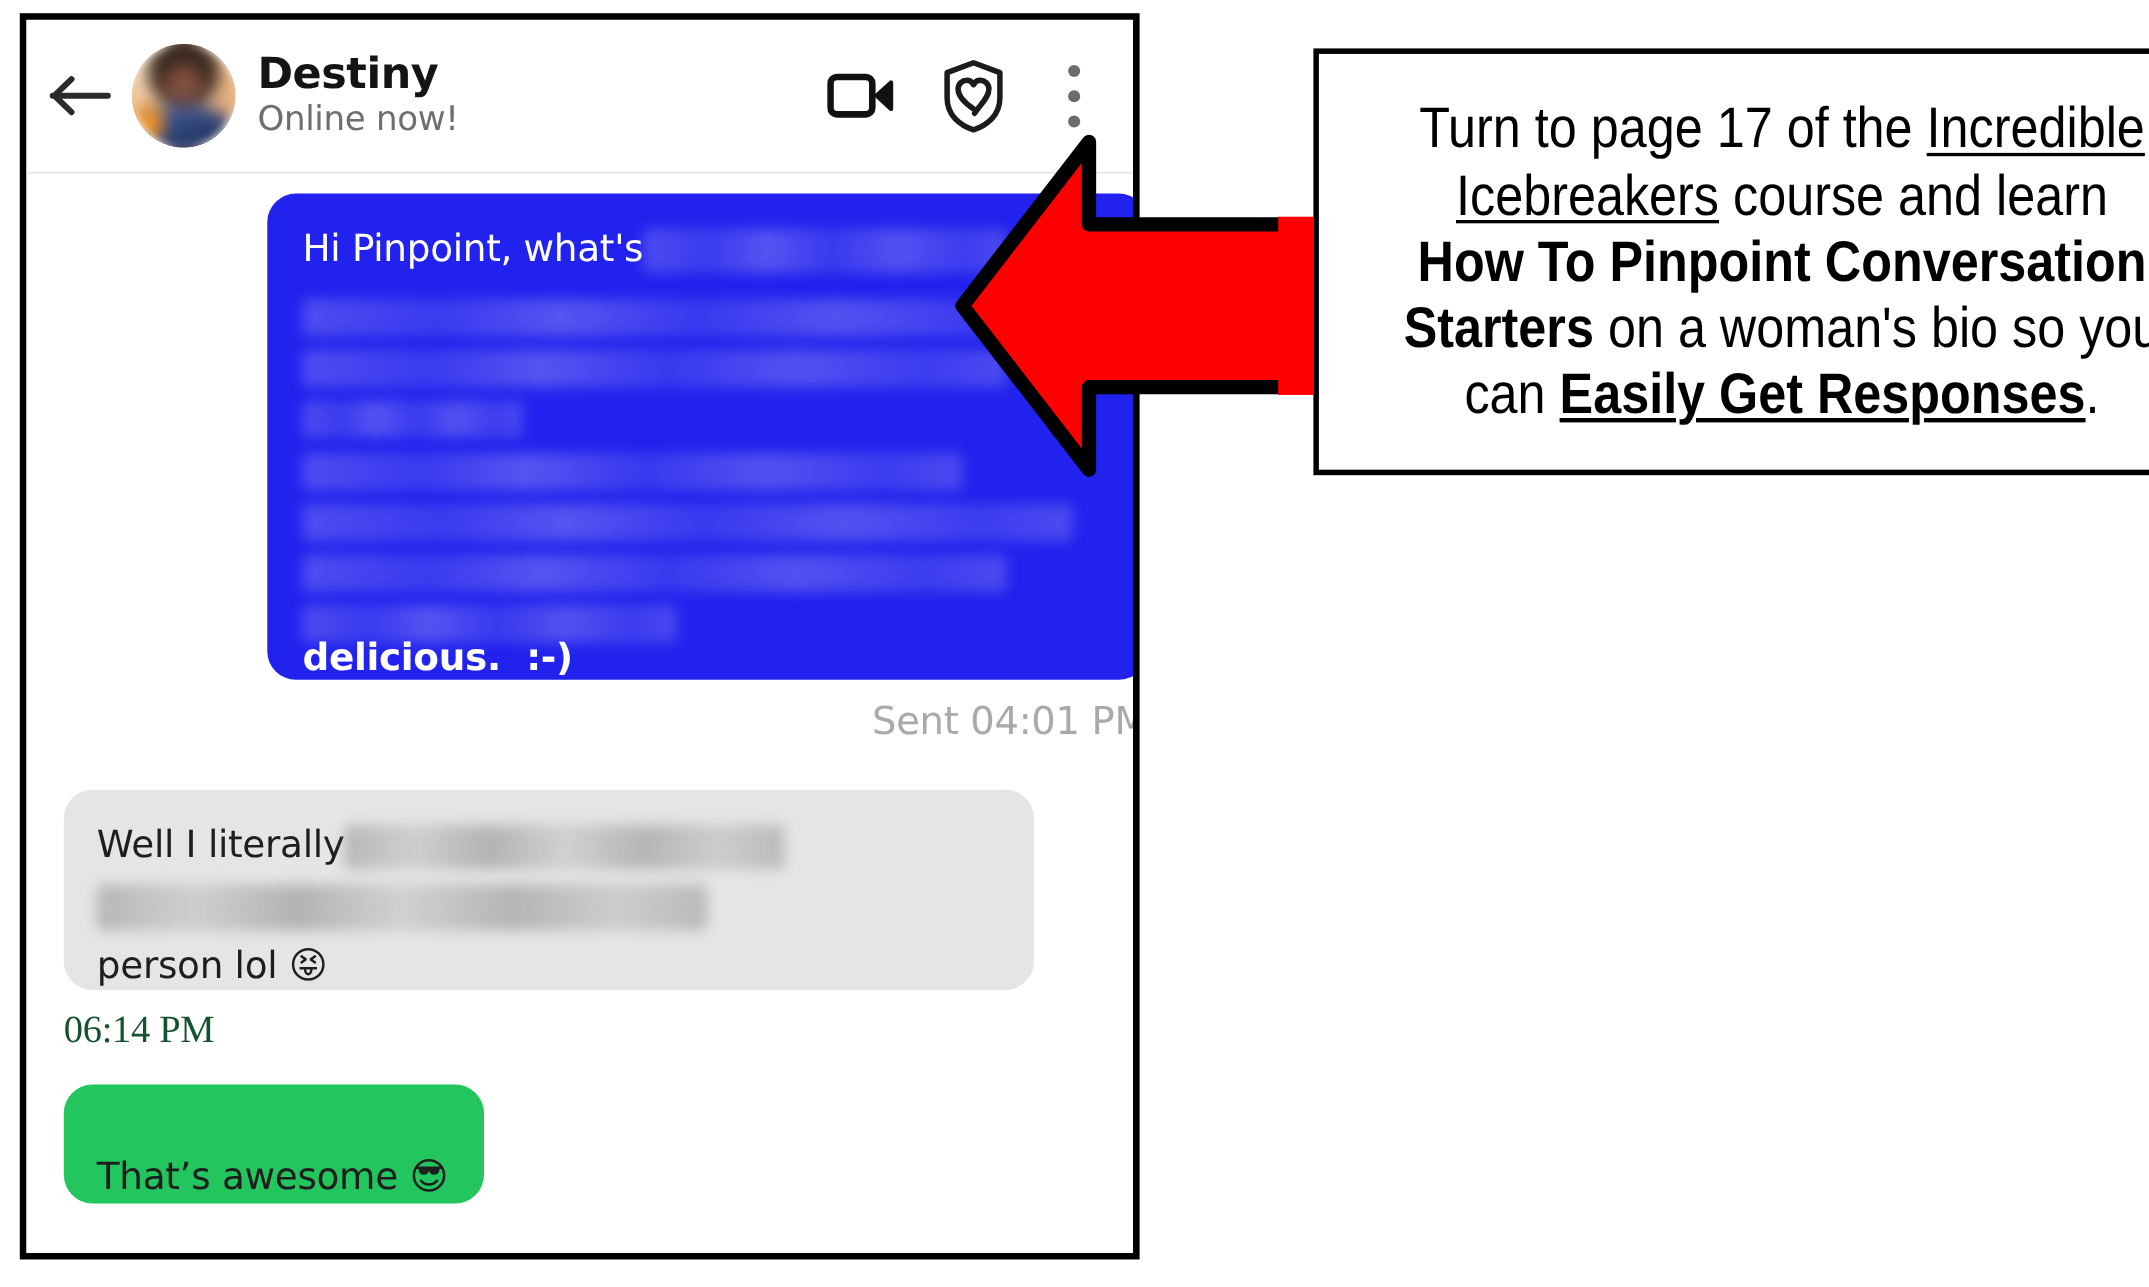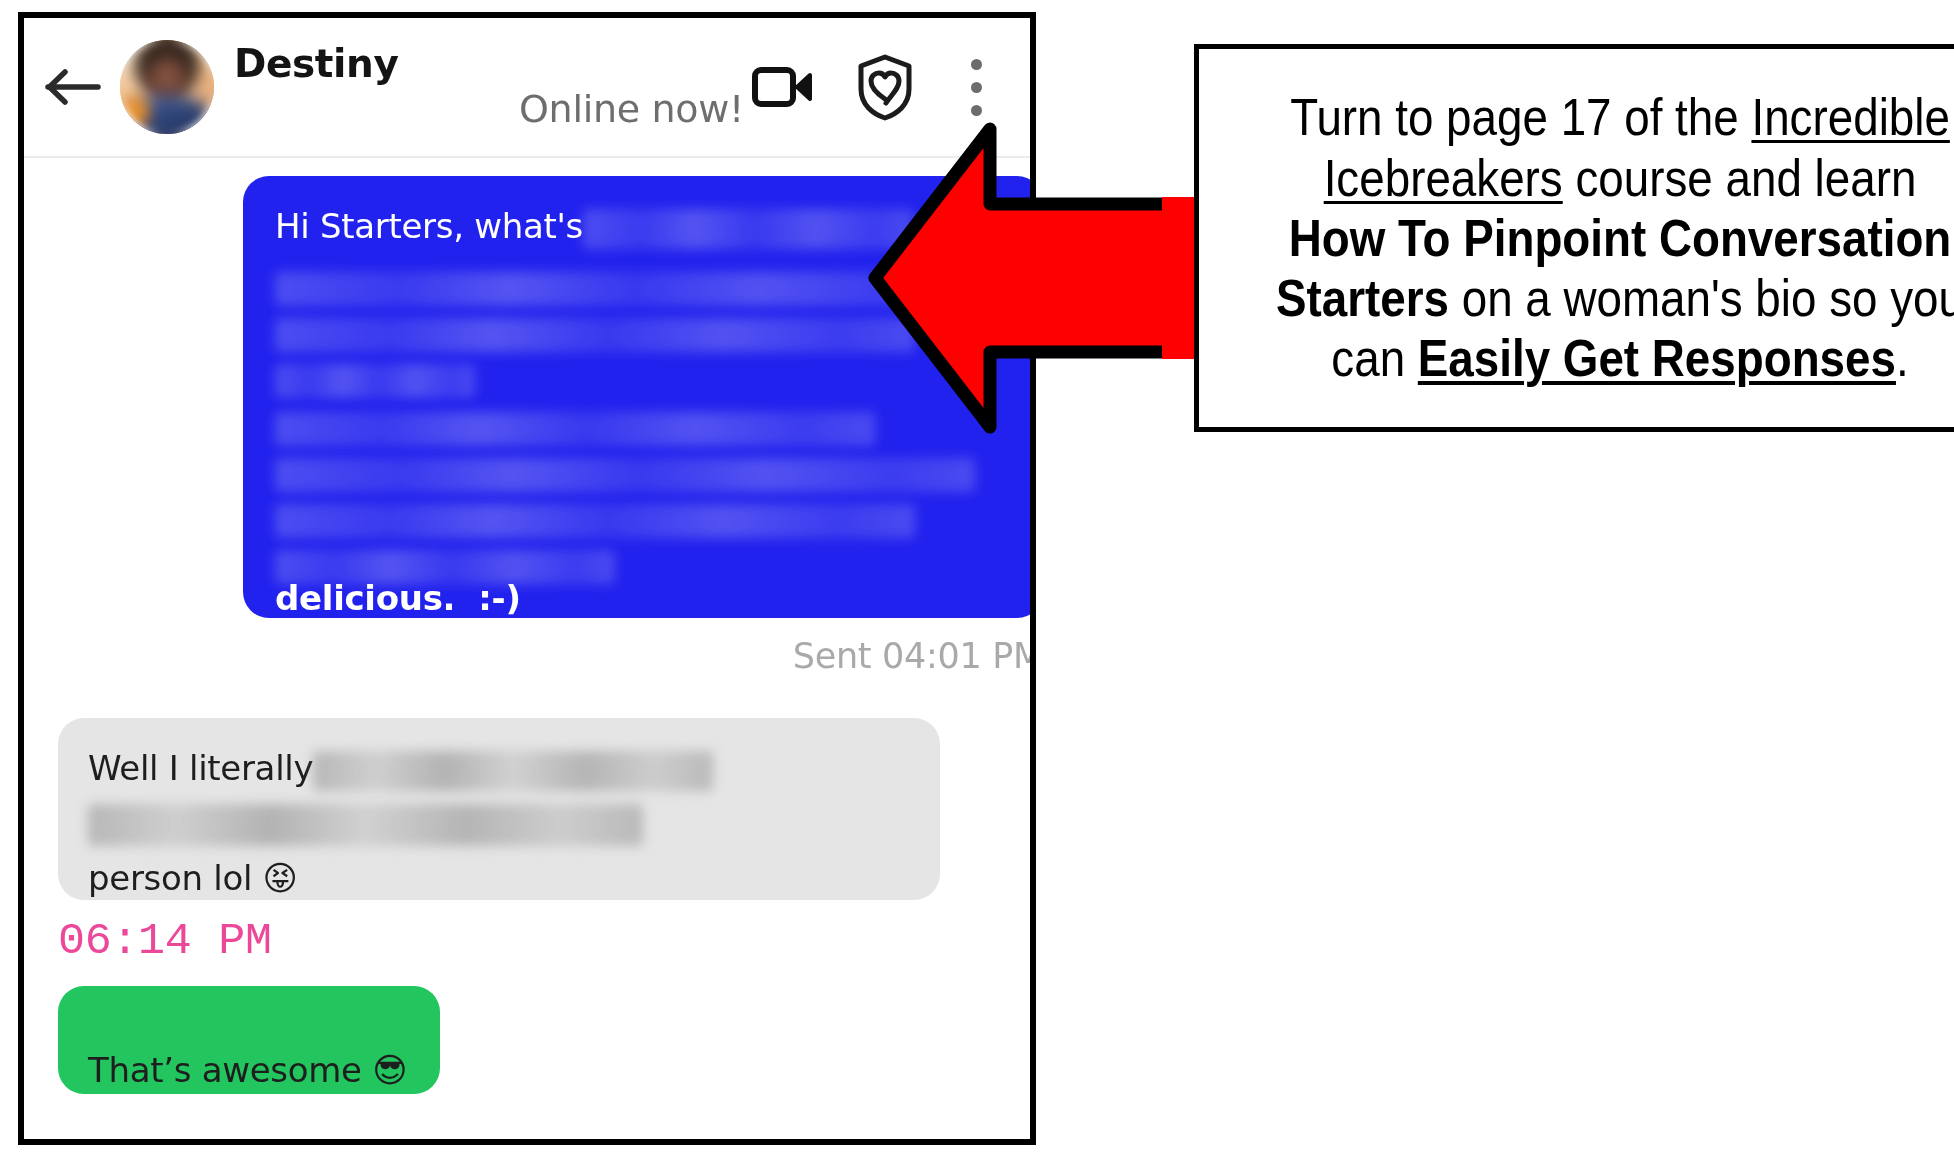--- a/index.html
+++ b/index.html
@@ -103,26 +103,25 @@
   #contact-name {
     font-family: "DejaVu Sans", sans-serif;
     font-size: 39px;
     font-weight: bold;
     color: #141414;
     letter-spacing: -0.4px;
     line-height: 1.12;
   }
   #contact-status {
     font-family: "DejaVu Sans", sans-serif;
-    font-size: 38px;
+    font-size: 31px;
     font-weight: normal;
     color: #6e6e6e;
     line-height: 1.22;
     letter-spacing: -0.3px;
-    text-align: right;
   }
   .header-action {
     flex: 0 0 auto;
     display: flex;
     align-items: center;
     justify-content: center;
     cursor: pointer;
   }
   #video-call-button { width: 78px; height: 78px; margin-right: 24px; }
   #safety-shield-button { width: 78px; height: 78px; margin-right: 24px; }
@@ -220,23 +219,23 @@
     filter: blur(6px);
     border-radius: 5px;
   }
   #msg2-line1-blur { width: 400px; height: 40px; }
   #msg2-line2-blur { position: absolute; left: 30px; top: 86px; width: 555px; height: 42px; }
 
   #timestamp-received-1 {
     position: absolute;
     left: 34px;
     top: 758px;
-    font-family: Liberation Mono, monospace;
-    font-size: 45px;
-    color: #ec4899;
+    font-family: Liberation Serif, serif;
+    font-size: 35px;
+    color: #14532d;
     letter-spacing: -0.3px;
   }
 
   #bubble-incoming-2 {
     left: 34px;
     top: 828px;
     width: 382px;
     height: 108px;
     background: #22c55e;
     padding: 0 30px;
@@ -336,21 +335,21 @@
         <div class="dot"></div>
           <div class="dot"></div>
           <div class="dot"></div>
       </div>
     </div>
   </div>
 
   <div id="message-list">
 
     <div id="bubble-outgoing-1" class="bubble">
-      <div class="bubble-text"><span>Hi Starters, what's</span><span class="redacted" id="msg1-line1-blur"></span></div>
+      <div class="bubble-text"><span>Hi Pinpoint, what's</span><span class="redacted" id="msg1-line1-blur"></span></div>
       <div id="msg1-block-a">
         <span class="redacted" style="width:690px;height:34px;"></span>
         <span class="redacted" style="width:640px;height:34px;"></span>
         <span class="redacted" style="width:200px;height:34px;"></span>
       </div>
       <div id="msg1-block-b">
         <span class="redacted" style="width:600px;height:34px;"></span>
         <span class="redacted" style="width:700px;height:34px;"></span>
         <span class="redacted" style="width:640px;height:34px;"></span>
         <span class="redacted" style="width:340px;height:34px;"></span>

